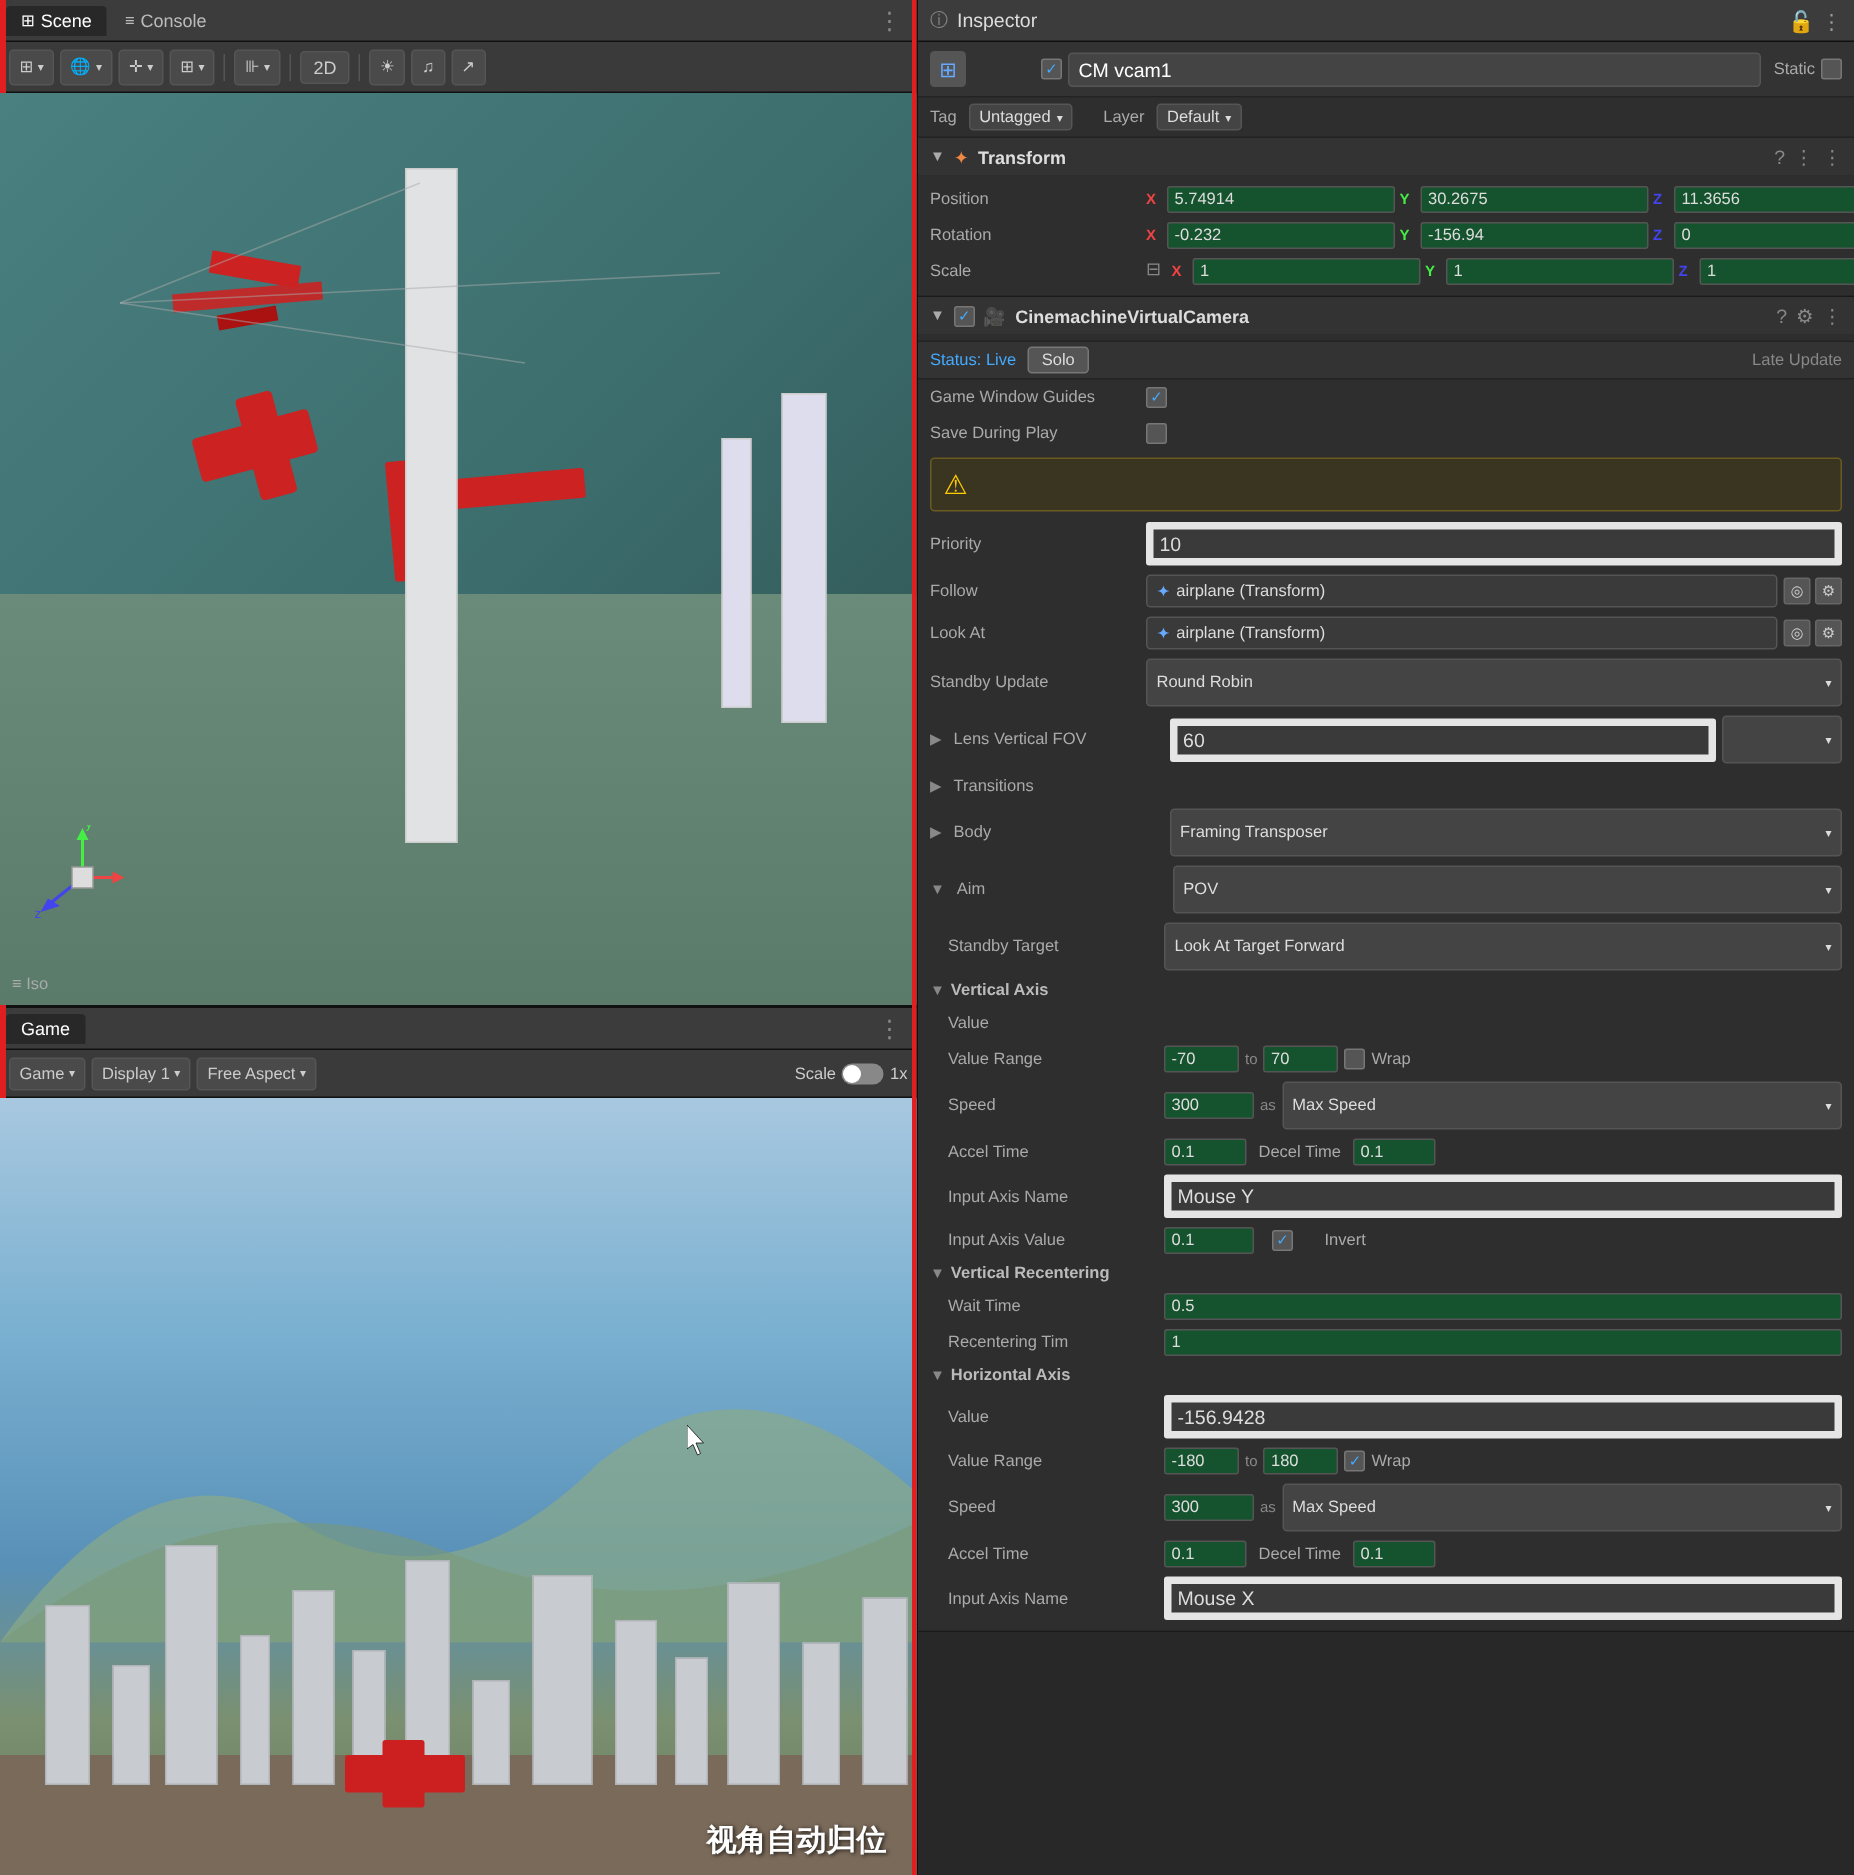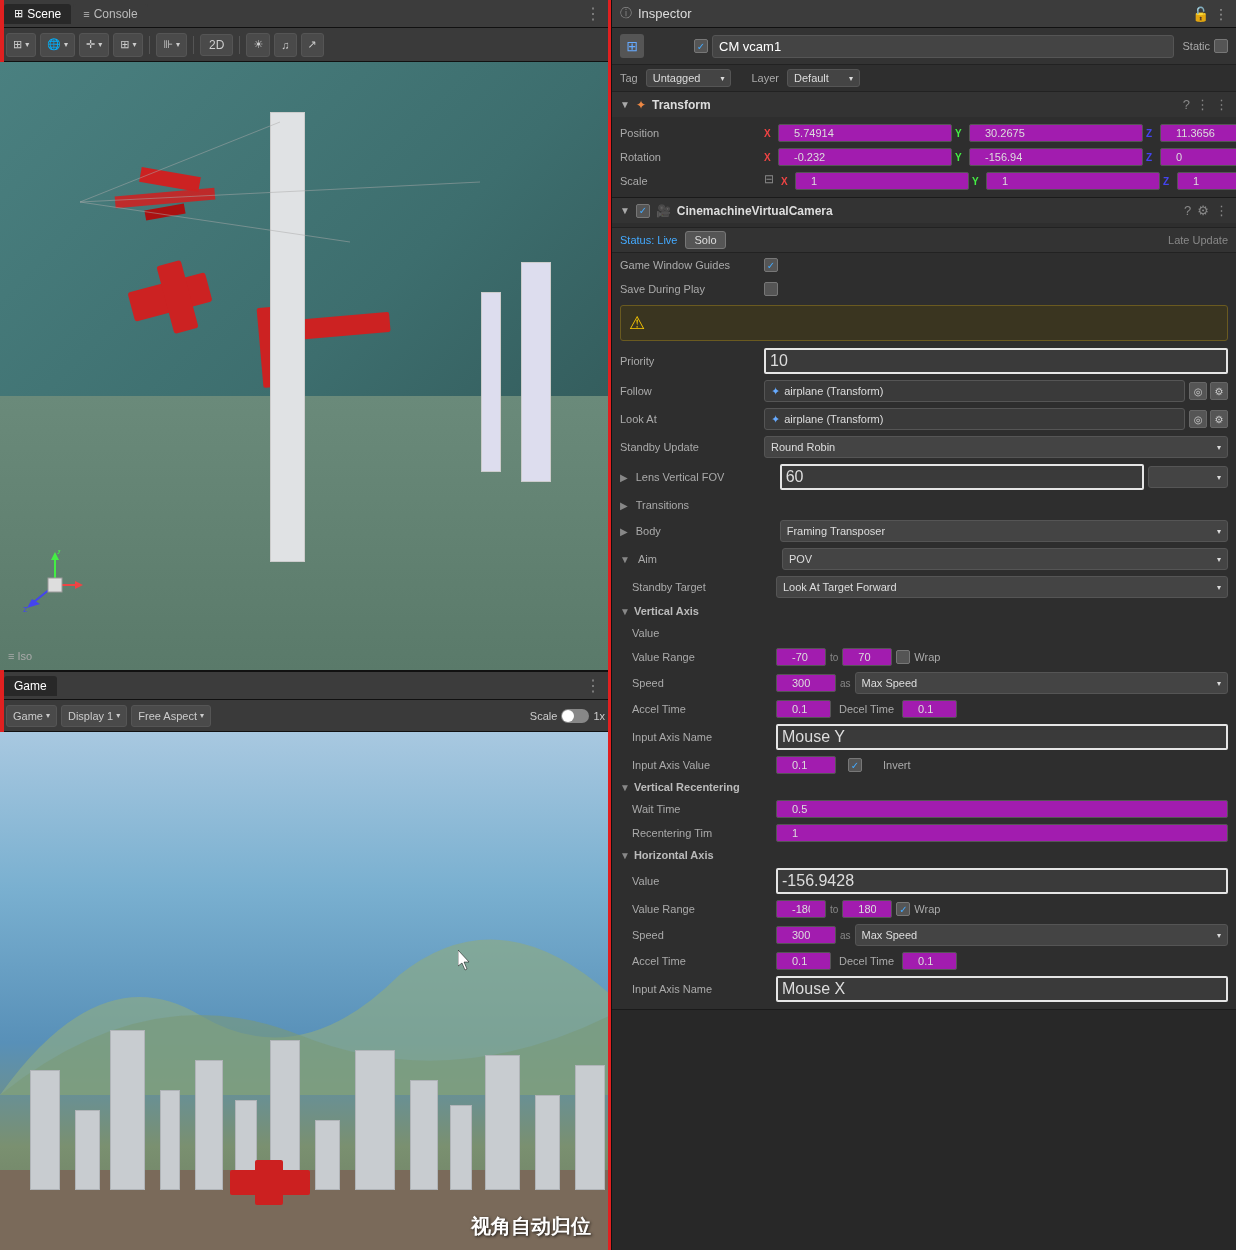--- a/index.html
+++ b/index.html
@@ -275,21 +275,21 @@
     .tag-label { color: #aaa; font-size: 11px; }
     .tag-dropdown {
       background: #444;
       border: 1px solid #555;
       border-radius: 3px;
       padding: 2px 6px;
       color: #ddd;
       font-size: 11px;
       display: flex;
       align-items: center;
-      gap: 20px;
+      gap: 4px;
       cursor: pointer;
     }
 
     
     .component-section {
       border-bottom: 1px solid #1a1a1a;
     }
     .component-header {
       display: flex;
       align-items: center;
@@ -361,51 +361,51 @@
     .xyz-label {
       color: #888;
       font-size: 10px;
       font-weight: bold;
       width: 12px;
     }
     .xyz-label.x { color: #e44; }
     .xyz-label.y { color: #4e4; }
     .xyz-label.z { color: #44e; }
     .num-input {
-      background: #a21caf;
+      background: #14532d;
       border: 1px solid #555;
       border-radius: 2px;
       color: #ddd;
-      padding: 2px 15px;
+      padding: 2px 4px;
       font-size: 11px;
       flex: 1;
       min-width: 50px;
     }
     .text-input {
       background: #3a3a3a;
-      border: 2px solid #e5e5e5;
+      border: 5px solid #e5e5e5;
       border-radius: 2px;
       color: #ddd;
       padding: 2px 4px;
-      font-size: 16px;
+      font-size: 13px;
       flex: 1;
     }
     .full-dropdown {
       flex: 1;
       background: #444;
       border: 1px solid #555;
       border-radius: 3px;
       padding: 2px 6px;
       color: #ddd;
       font-size: 11px;
       display: flex;
       align-items: center;
       justify-content: space-between;
       cursor: pointer;
-      height: 22px;
+      height: 32px;
     }
     .obj-ref-field {
       flex: 1;
       display: flex;
       align-items: center;
       background: #3a3a3a;
       border: 1px solid #555;
       border-radius: 3px;
       padding: 2px 6px;
       gap: 4px;

